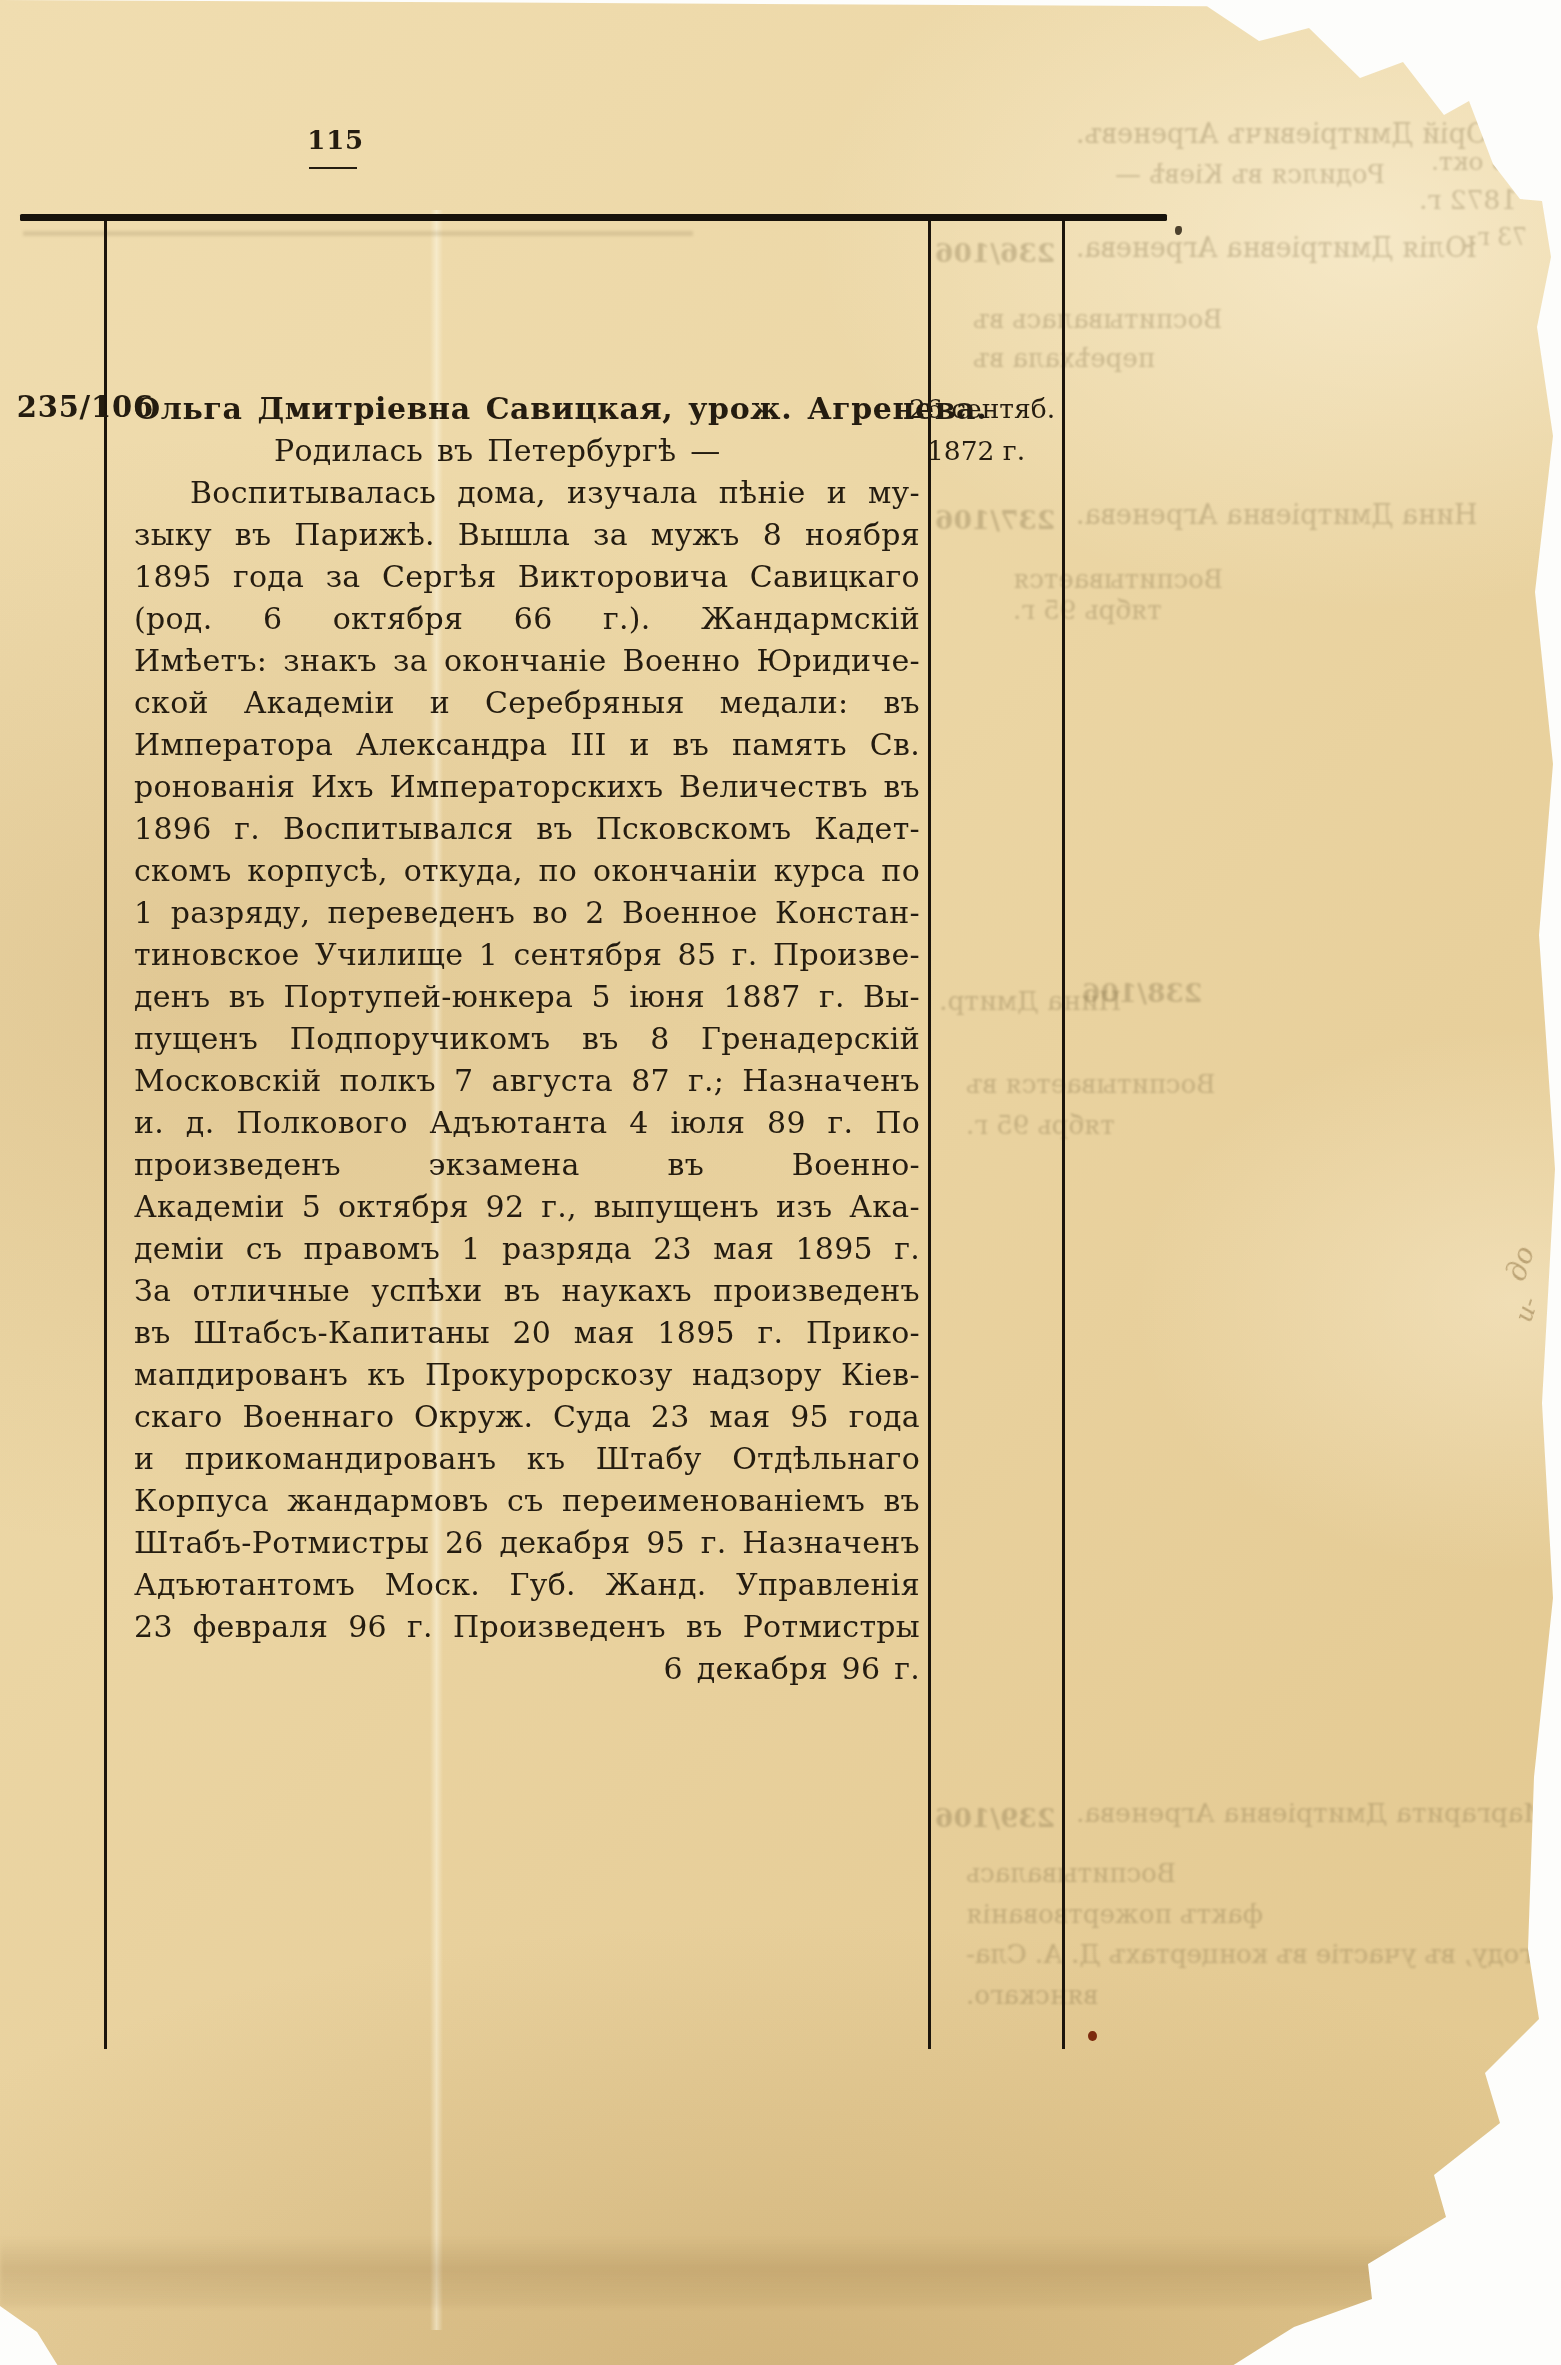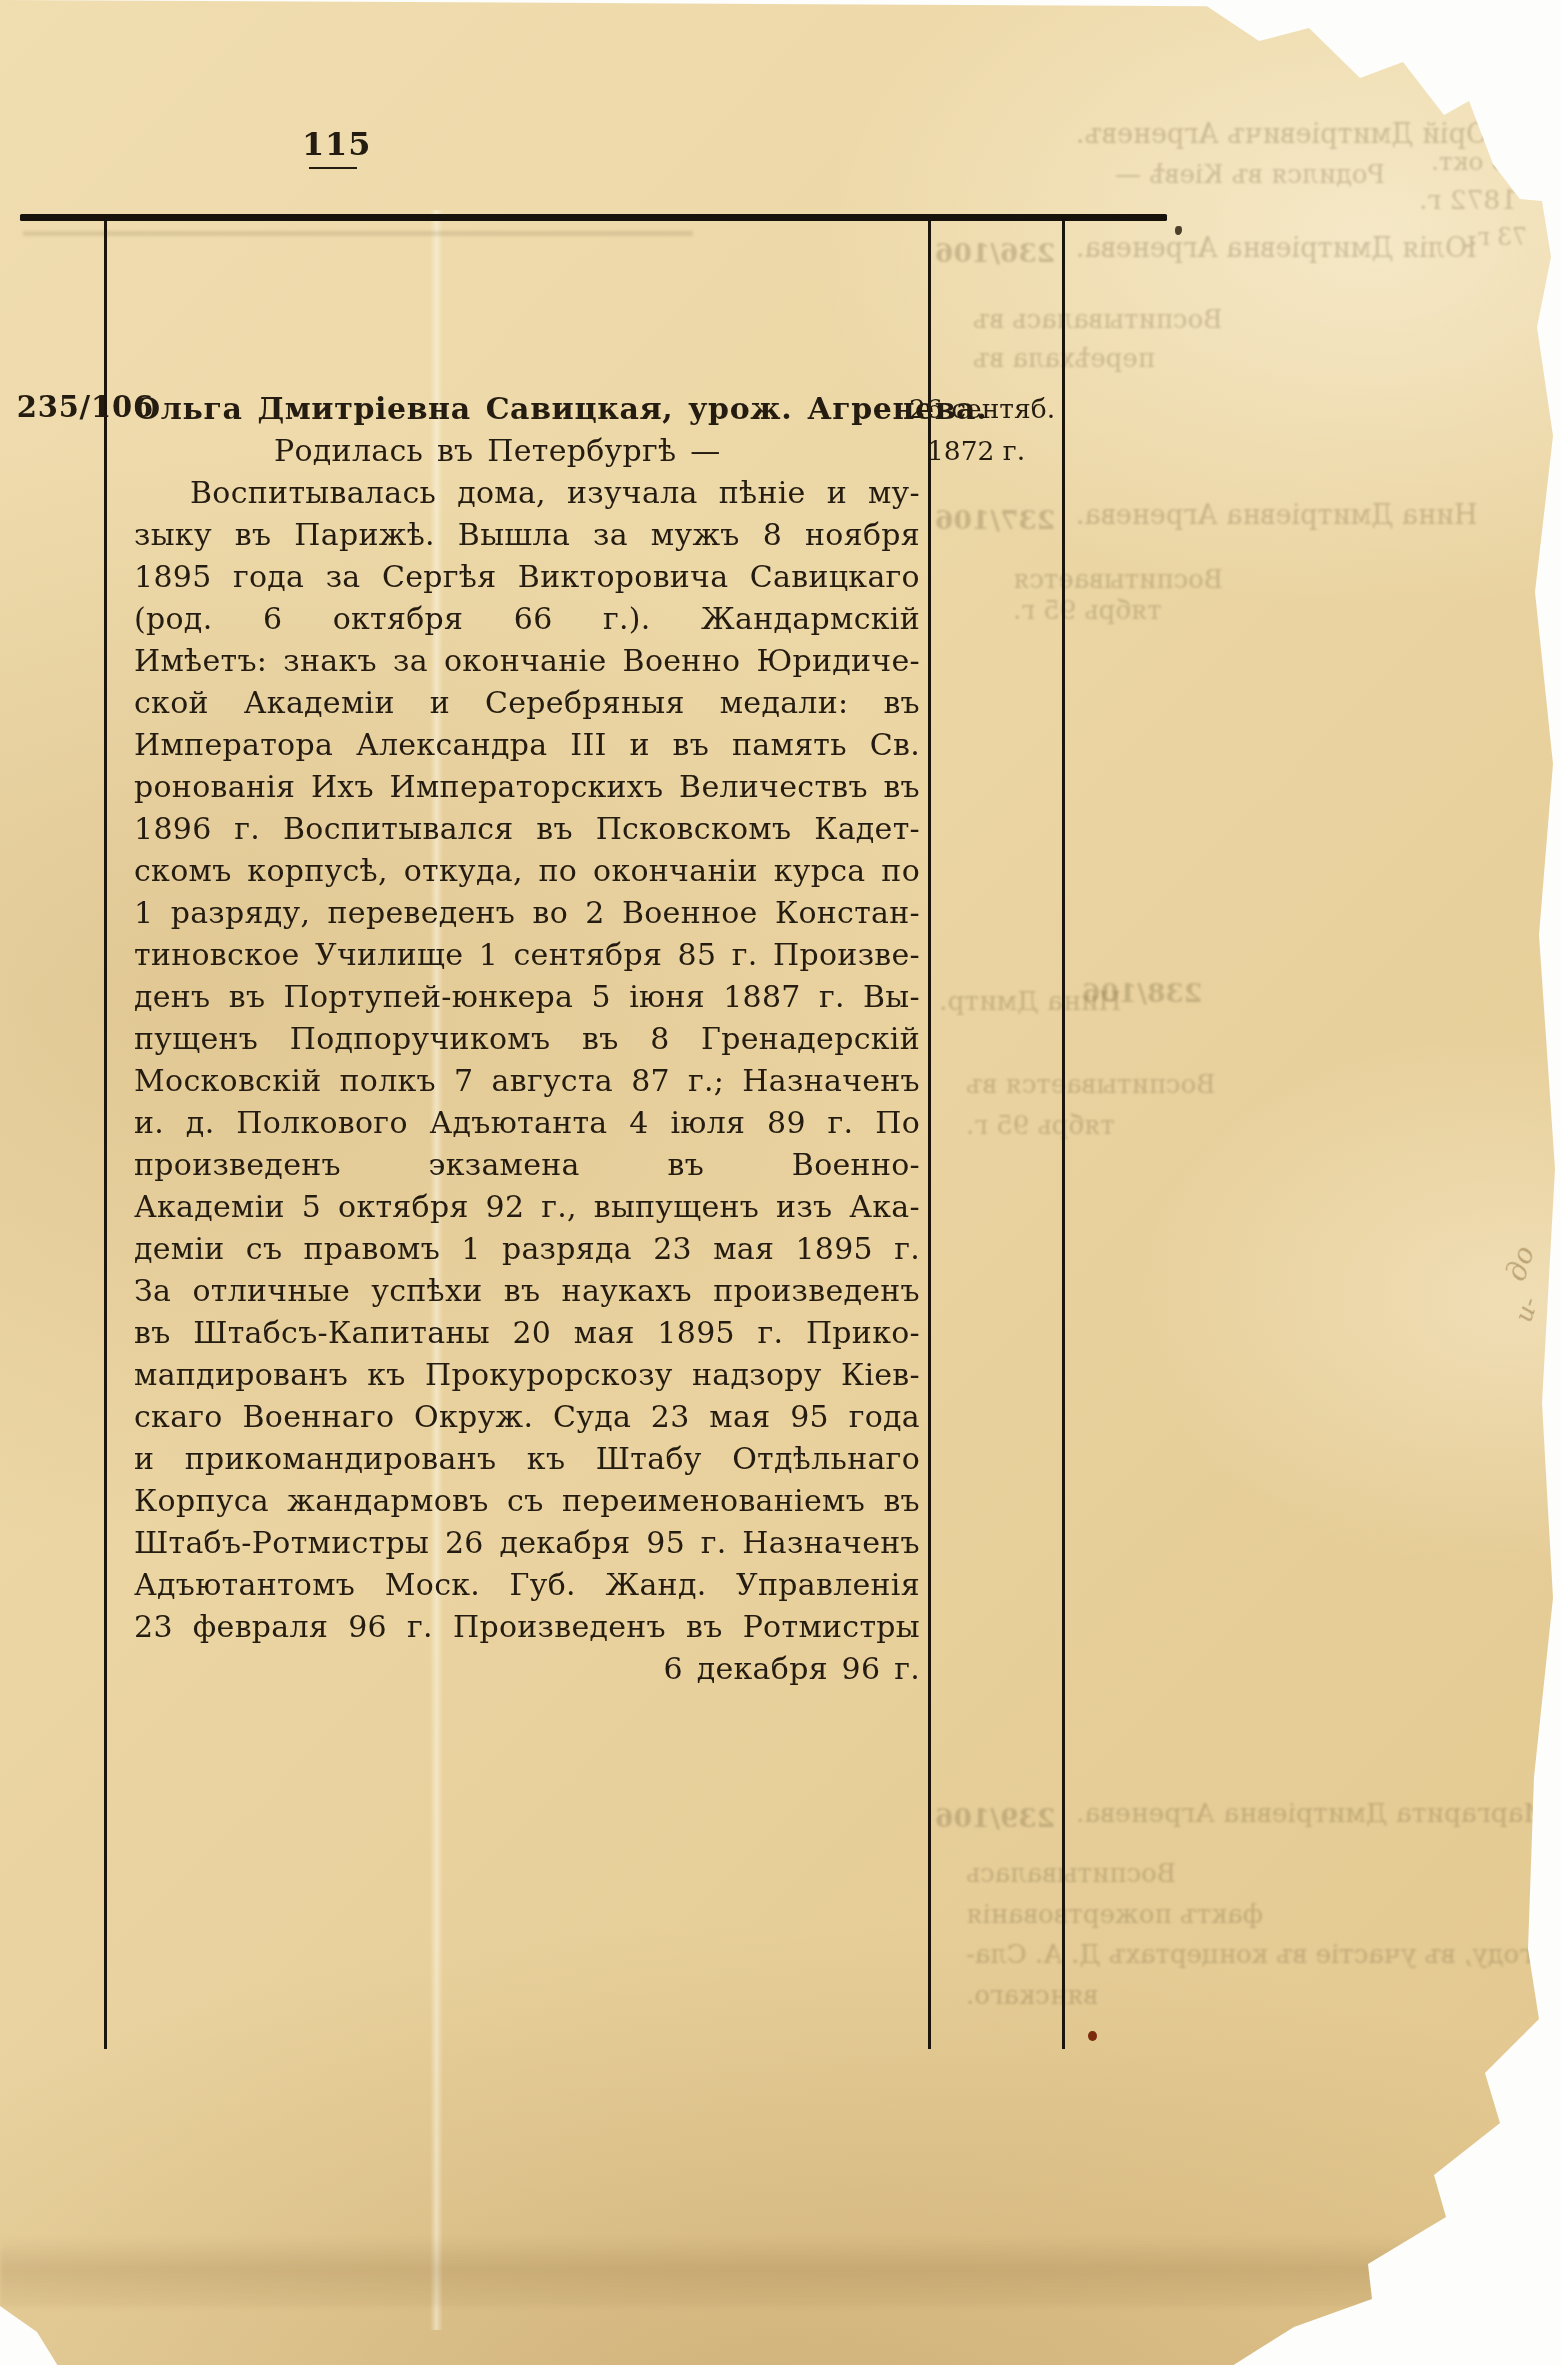--- a/index.html
+++ b/index.html
@@ -25,22 +25,22 @@
   .crease{position:absolute;left:0;top:2237px;width:1450px;height:70px;filter:blur(2.3px);
     background:linear-gradient(180deg,rgba(120,85,35,0),rgba(120,85,35,.16) 45%,rgba(120,85,35,.05));}
   
   .hrule{position:absolute;left:20px;top:214px;width:1147px;height:7px;background:#17120b;border-radius:1.6px;}
   .ghrule{position:absolute;left:23.4px;top:231px;width:670px;height:4.7px;background:#8f7c54;opacity:.22;filter:blur(1.6px);}
   .vrule{position:absolute;top:221px;width:3.1px;height:1828px;background:#1c150c;}
   .v1{left:104px;} .v2{left:928px;} .v3{left:1062px;}
   .pagerule{position:absolute;left:309px;top:167px;width:48px;height:2.3px;background:#241c10;}
   
   .ink{color:#241c10;}
-  .pageno{position:absolute;left:302px;top:125px;width:62px;text-align:left;
-    font-size:32px;font-weight:700;letter-spacing:0.8px;}
+  .pageno{position:absolute;left:302px;top:125px;width:62px;text-align:right;
+    font-size:26px;font-weight:700;letter-spacing:0.8px;}
   .idx{position:absolute;left:4.7px;top:390px;width:98px;text-align:center;
     font-size:29px;font-weight:700;letter-spacing:0.8px;margin-left:12px;}
   .textcol{position:absolute;left:134px;top:388px;width:786px;font-size:30px;
     letter-spacing:0.3px;word-spacing:3.9px;}
   .nameline{height:42px;line-height:42px;font-weight:700;white-space:nowrap;letter-spacing:0.6px;}
   .birthline{height:42px;line-height:42px;text-align:left;padding-left:140px;}
   .bline{height:42px;line-height:42px;text-align:justify;overflow:hidden;}
   .bline.jl::after{content:"";display:inline-block;width:100%;height:0;}
   .bline.ind{text-indent:56px;}
   .bline.plain{text-align:right;}

